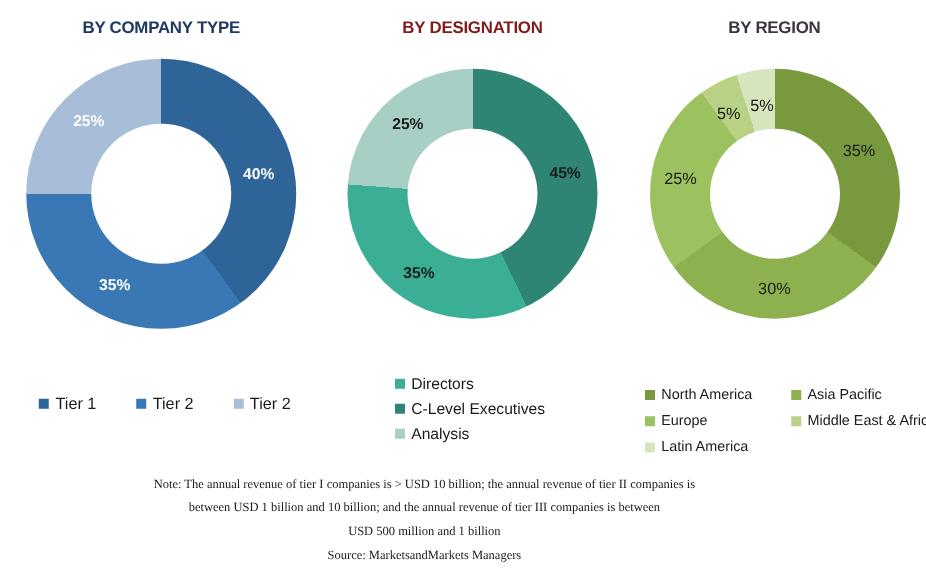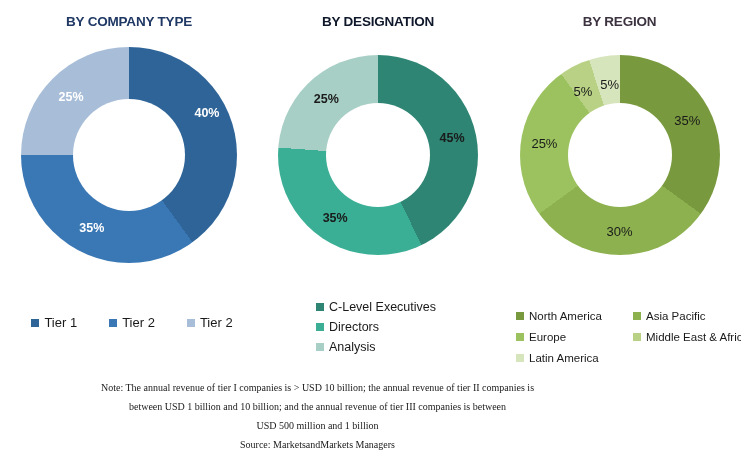--- a/index.html
+++ b/index.html
@@ -14,20 +14,21 @@
     font-family: "Liberation Sans", sans-serif;
     color: #222222;
     overflow: hidden;
     position: relative;
   }
 
   .page {
     position: relative;
     width: 635px;
     height: 456px;
+    padding-left: 44px;
   }
 
   
   .panel {
     position: absolute;
     top: 0;
     height: 372px;
   }
   .panel-company { left: 0px;   width: 258px; }
   .panel-design  { left: 258px; width: 240px; }
@@ -35,21 +36,21 @@
 
   .panel-title {
     text-align: center;
     font-size: 13.5px;
     font-weight: bold;
     letter-spacing: -0.2px;
     margin-top: 14px;
     white-space: nowrap;
   }
   .title-company { color: #1F3864; }
-  .title-design  { color: #0f172a; }
+  .title-design  { color: #7f1d1d; }
   .title-region  { color: #3D3340; }
 
   
   .donut-wrap {
     position: relative;
     margin: 0 auto;
   }
   .donut {
     position: relative;
     border-radius: 50%;
@@ -154,21 +155,21 @@
 <body>
 
 <div class="page">
 
   <div class="panel panel-company">
     <div class="panel-title title-company">BY COMPANY TYPE</div>
 
     <div class="donut-wrap" id="donut-company-wrap">
       <div class="donut" id="donut-company" style="background: conic-gradient(rgb(46, 100, 151) 0%, rgb(46, 100, 151) 40%, rgb(58, 120, 181) 40%, rgb(58, 120, 181) 75%, rgb(168, 190, 216) 75%, rgb(168, 190, 216) 100%);">
         <div class="donut-hole"></div>
-      <div class="slice-label light" style="left: 185.987px; top: 66px;">40%</div>
+      <div class="slice-label light" style="left: 185.987px; top: 92px;">40%</div>
           <div class="slice-label light" style="left: 70.7728px; top: 181.063px;">35%</div>
           <div class="slice-label light" style="left: 50.0172px; top: 50.0172px;">25%</div>
         </div>
     </div>
 
     <div class="legend" id="legend-company">
         <div class="legend-item">
           <span class="swatch" style="background: rgb(46, 100, 151);"></span>
           <span>Tier 1</span>
         </div>
@@ -190,26 +191,26 @@
       <div class="donut" id="donut-design" style="background: conic-gradient(rgb(46, 133, 115) 0%, rgb(46, 133, 115) 42.8571%, rgb(59, 175, 149) 42.8571%, rgb(59, 175, 149) 76.1905%, rgb(168, 207, 197) 76.1905%, rgb(168, 207, 197) 100%);">
         <div class="donut-hole"></div>
       <div class="slice-label dark" style="left: 174.095px; top: 83.0884px;">45%</div>
           <div class="slice-label dark" style="left: 57.1877px; top: 162.794px;">35%</div>
           <div class="slice-label dark" style="left: 48.3069px; top: 44.2881px;">25%</div>
         </div>
     </div>
 
     <div class="legend" id="legend-design">
         <div class="legend-item">
+          <span class="swatch" style="background: rgb(59, 175, 149);"></span>
+          <span>Directors</span>
+        </div>
+        <div class="legend-item">
           <span class="swatch" style="background: rgb(46, 133, 115);"></span>
           <span>C-Level Executives</span>
-        </div>
-        <div class="legend-item">
-          <span class="swatch" style="background: rgb(59, 175, 149);"></span>
-          <span>Directors</span>
         </div>
         <div class="legend-item">
           <span class="swatch" style="background: rgb(168, 207, 197);"></span>
           <span>Analysis</span>
         </div>
       </div>
   </div>
 
   <div class="panel panel-region">
     <div class="panel-title title-region">BY REGION</div>

